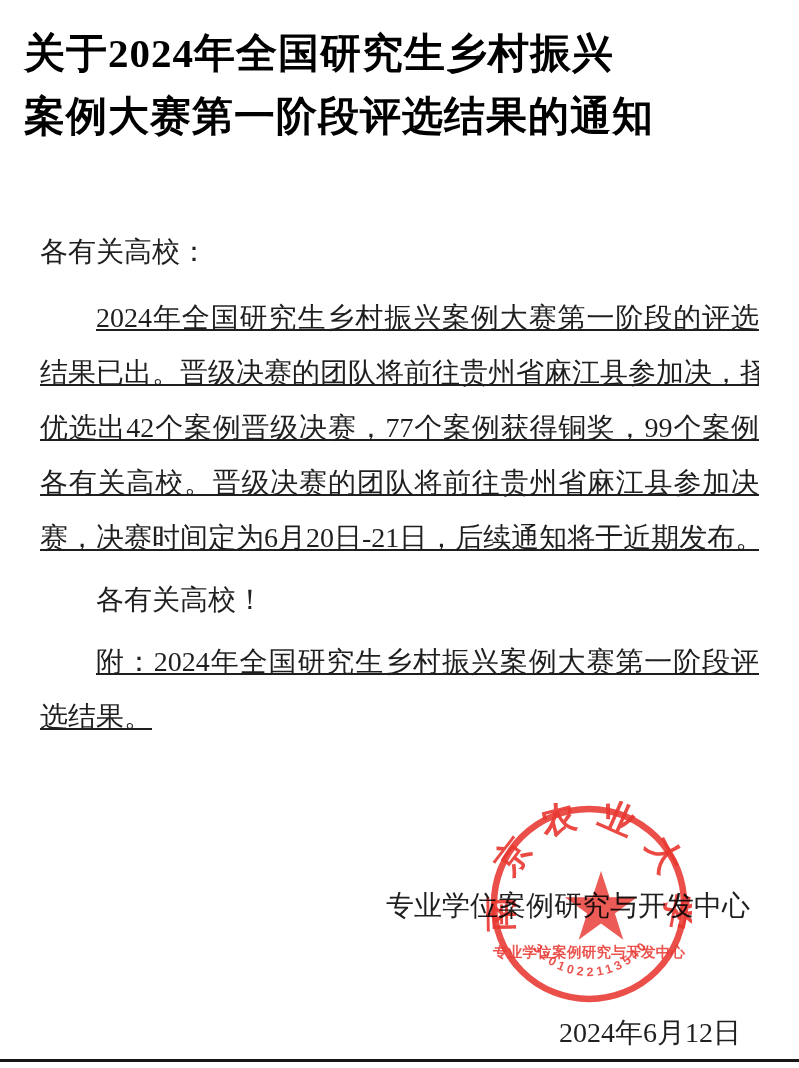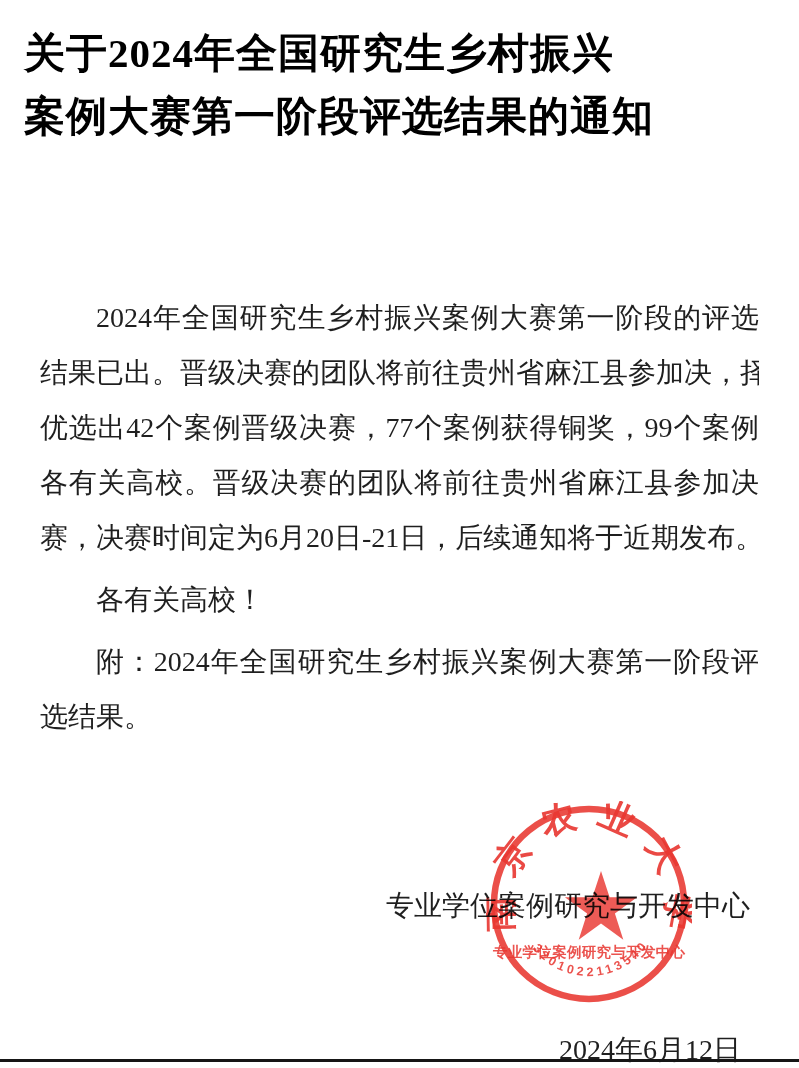--- a/index.html
+++ b/index.html
@@ -11,50 +11,51 @@
   .title{
     position:absolute;top:22px;left:0;width:799px;text-align:left;
     font-size:41px;line-height:63px;font-weight:700;color:#000;letter-spacing:1px;padding-left:24px;
   }
   .salutation{
     position:absolute;top:234px;left:40px;font-size:28px;line-height:36px;
   }
   .body-block{position:absolute;top:290px;left:40px;width:719px;}
   .bline{
     font-size:28px;height:55px;line-height:55px;white-space:nowrap;
-    text-align:justify;text-align-last:justify;overflow:hidden;
+    text-align:justify;text-align-last:justify;overflow:hidden;text-decoration:underline;
   }
   .bline.indent{text-indent:56px;}
   .bline.nojust{text-align:center;text-align-last:left;}
   .closing{
     position:absolute;top:572px;left:40px;width:719px;font-size:28px;height:55px;line-height:55px;text-indent:56px;
   }
   .attach-block{position:absolute;top:634px;left:40px;width:719px;}
   .sig1{position:absolute;top:889px;right:49px;font-size:28px;line-height:34px;white-space:nowrap;}
   .sig2{position:absolute;top:951px;right:49px;font-size:28px;line-height:34px;white-space:nowrap;}
-  .date{position:absolute;top:1016px;right:58px;font-size:28px;line-height:34px;white-space:nowrap;margin-top:17px;}
+  .date{position:absolute;top:1016px;right:58px;font-size:28px;line-height:34px;white-space:nowrap;}
   .seal{
     position:absolute;left:486px;top:801px;width:206px;height:206px;
     mix-blend-mode:multiply;opacity:.92;pointer-events:none;
   }
   .seal svg{display:block;}
   .bottom-rule{
     position:absolute;left:0;top:1059px;width:799px;height:3px;background:#161616;
   }
 </style>
 </head>
 <body>
 
 <div class="page">
 
   <div class="title">
     <div>关于2024年全国研究生乡村振兴</div>
     <div>案例大赛第一阶段评选结果的通知</div>
   </div>
 
+  <div class="salutation">各有关高校：</div>
 
   <div class="body-block">
     <div class="bline indent">2024年全国研究生乡村振兴案例大赛第一阶段的评选</div>
     <div class="bline">结果已出。晋级决赛的团队将前往贵州省麻江县参加决，择</div>
     <div class="bline">优选出42个案例晋级决赛，77个案例获得铜奖，99个案例</div>
     <div class="bline">各有关高校。晋级决赛的团队将前往贵州省麻江县参加决</div>
     <div class="bline">赛，决赛时间定为6月20日-21日，后续通知将于近期发布。</div>
   </div>
 
   <div class="closing">各有关高校！</div>

